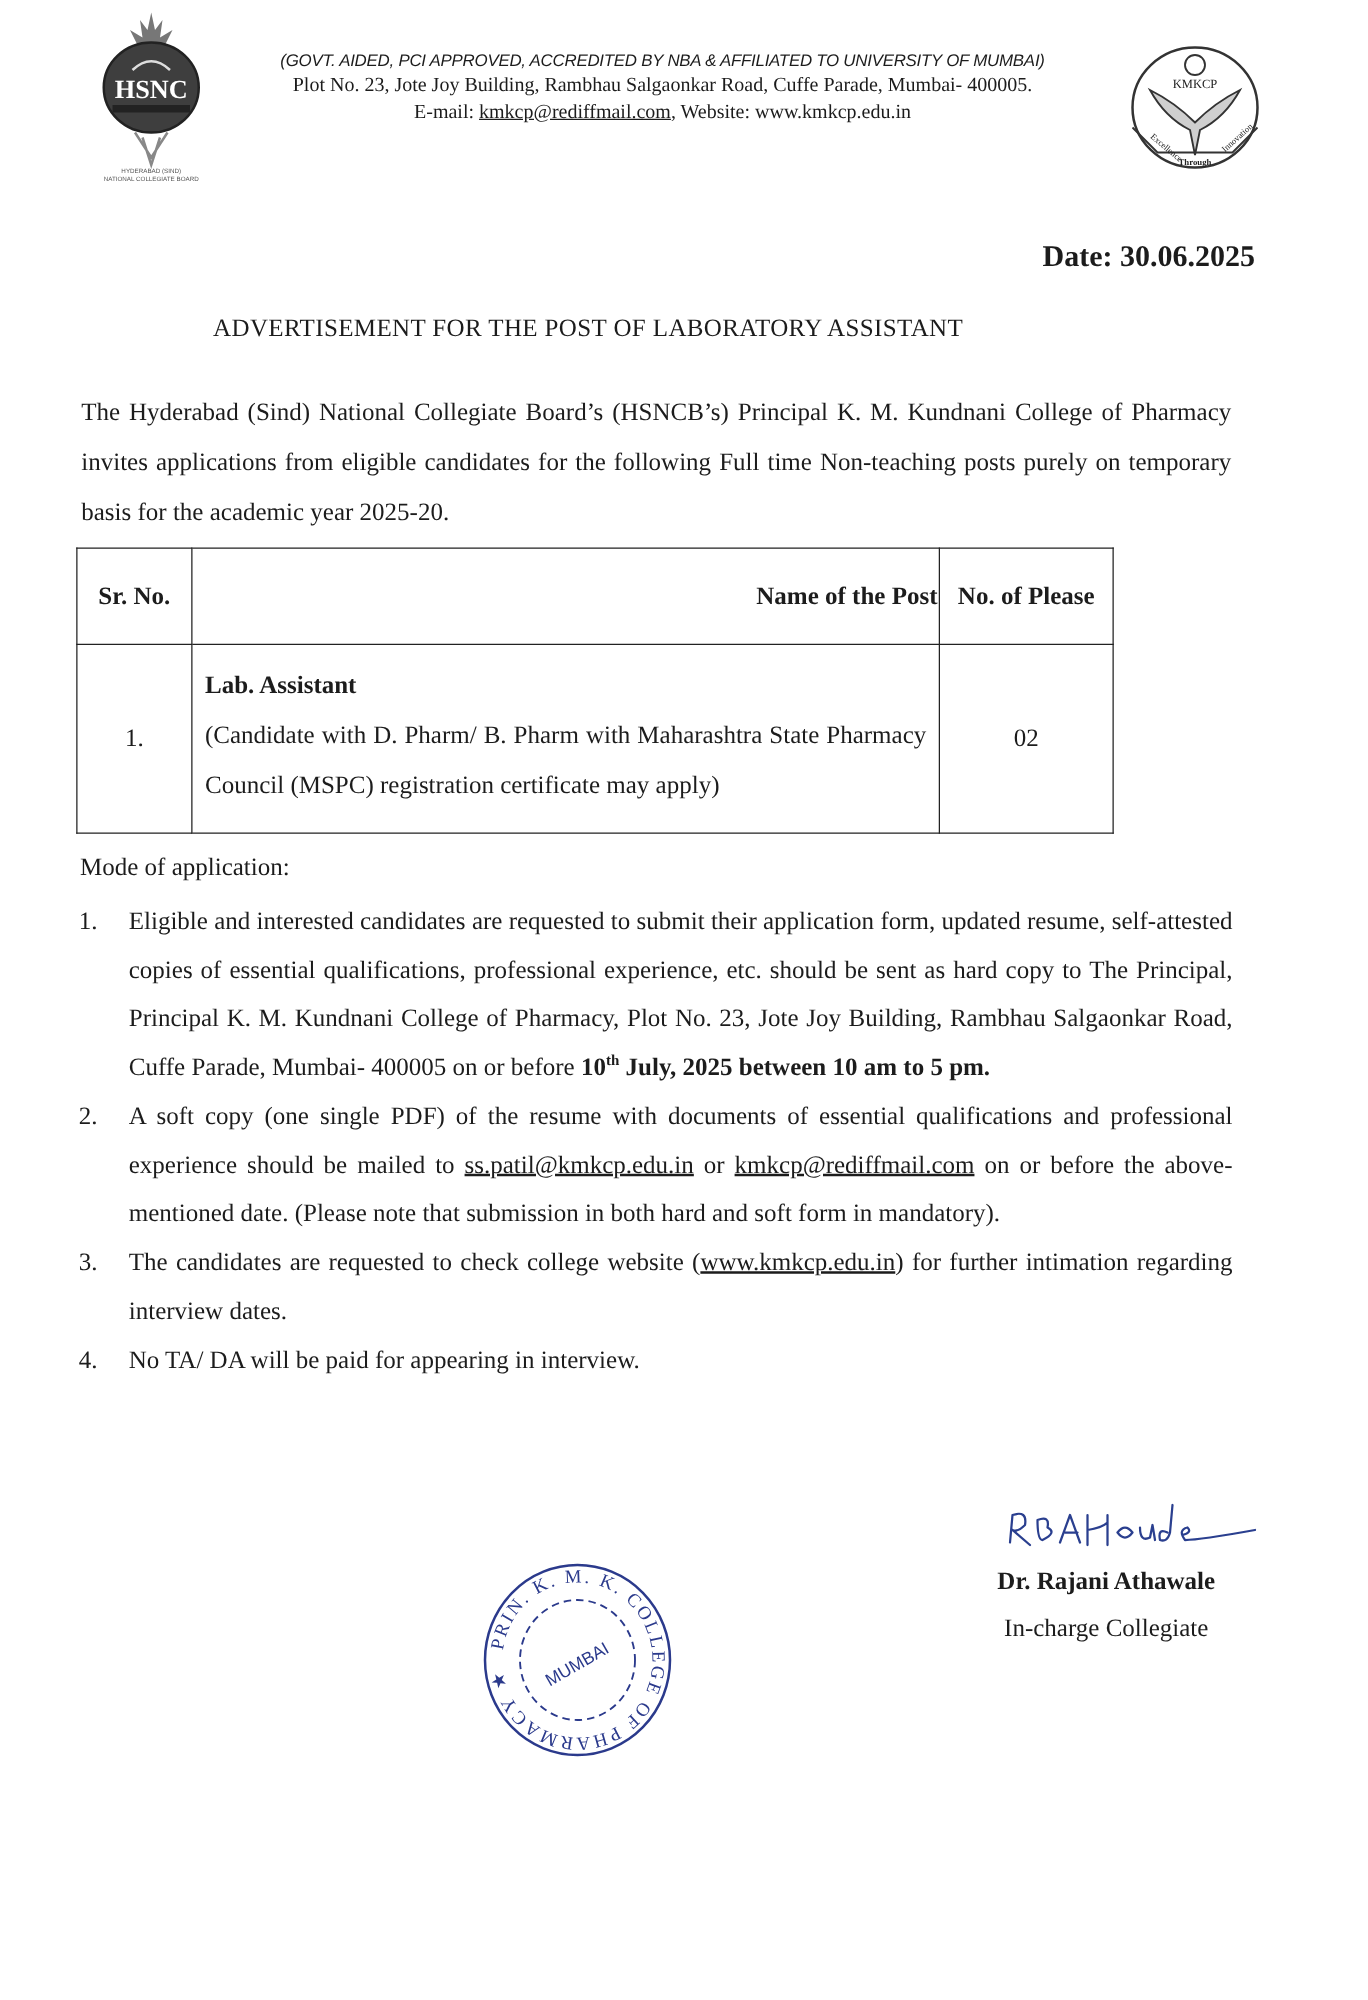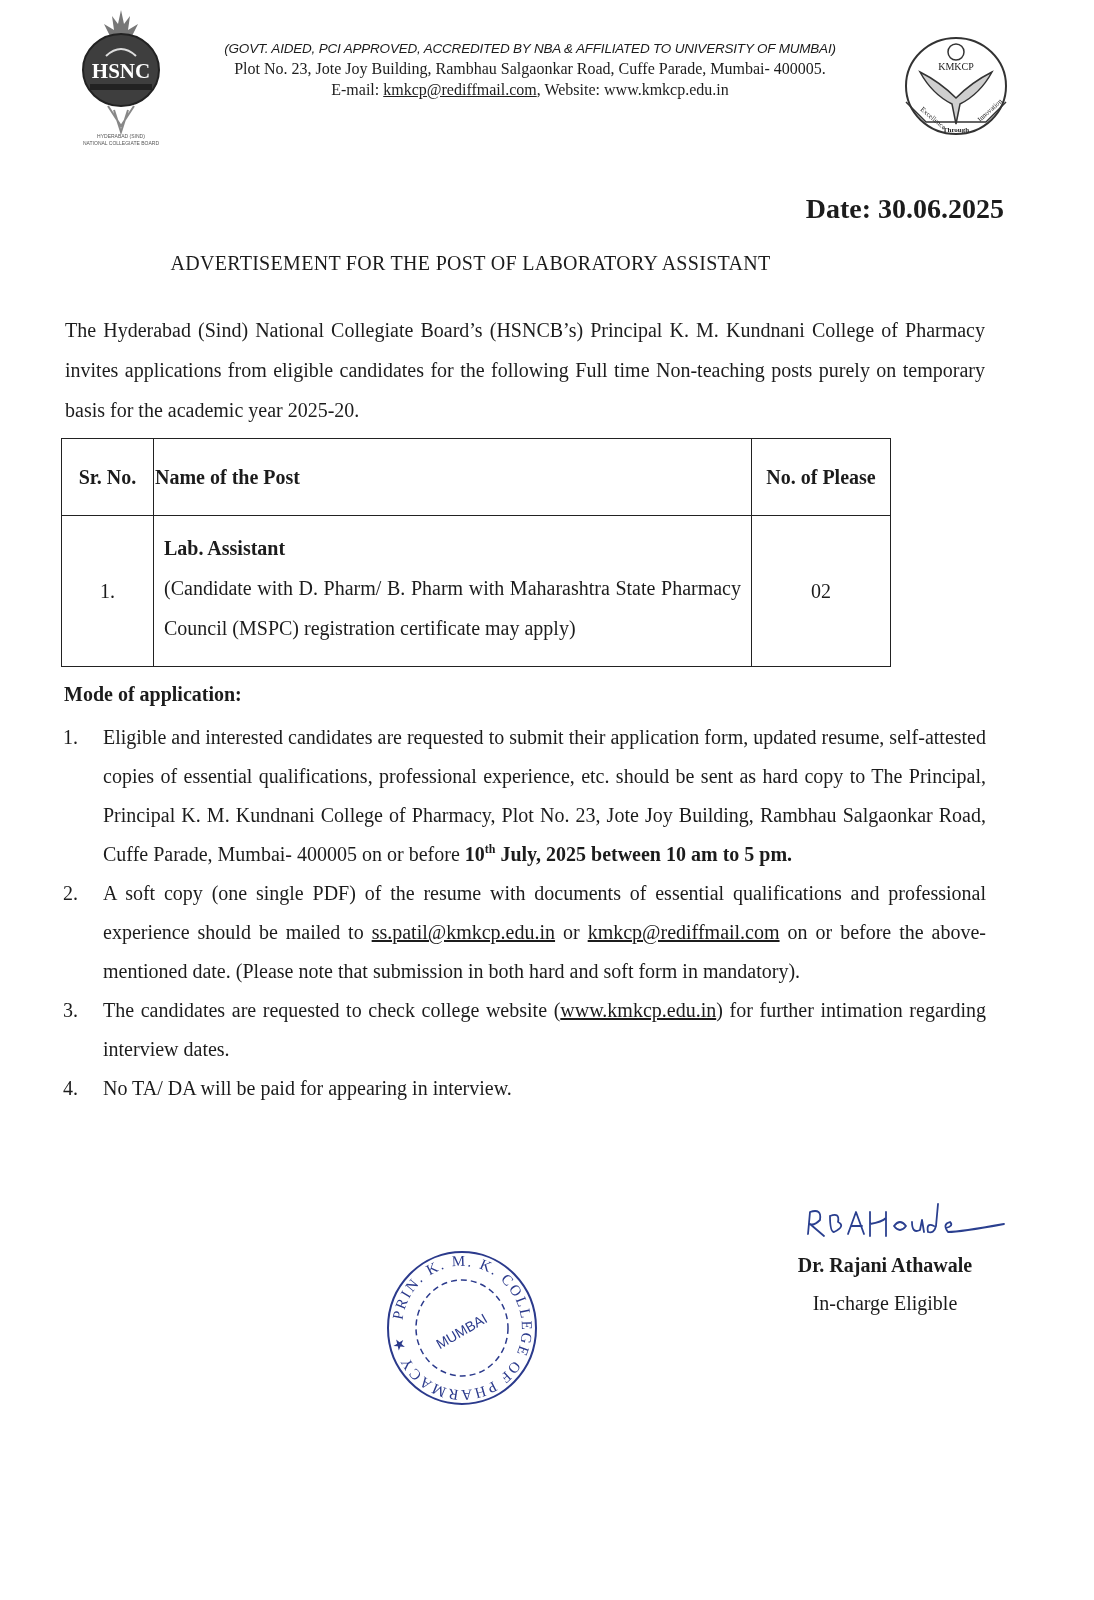--- a/index.html
+++ b/index.html
@@ -13,38 +13,38 @@
     
     .logo-left { left: 78px; top: 6px; width: 86px; height: 140px; }
     .logo-right { left: 900px; top: 32px; width: 112px; height: 112px; }
     .hdr { left: 180px; top: 40px; width: 700px; text-align: center; }
     .hdr-title { font-size: 26px; font-weight: bold; letter-spacing: 0.2px; line-height: 30px; white-space: nowrap; }
     .hdr-sub { font-family: "Liberation Sans", sans-serif; font-size: 13.5px; line-height: 18px; white-space: nowrap; letter-spacing: -0.2px; font-style: italic; }
     .hdr-addr { font-size: 16px; line-height: 21px; white-space: nowrap; }
     .hdr-mail { font-size: 16px; line-height: 21px; white-space: nowrap; }
     .u { text-decoration: underline; }
 
-    .date { right: 90px; top: 193px; font-size: 28px; font-weight: bold; }
+    .date { right: 90px; top: 193px; font-size: 24px; font-weight: bold; }
     .ad-title { left: 0; width: 941px; top: 252px; text-align: center; font-size: 20px; letter-spacing: 0.3px; }
     .intro { left: 65px; width: 920px; top: 310px; font-size: 20px; line-height: 40px; text-align: justify; }
 
     
     .tbl { left: 61px; top: 438px; width: 830px; border-collapse: collapse; font-size: 20px; }
     .tbl td, .tbl th { border: 1.6px solid #222; }
     .tbl th { font-weight: bold; height: 74px; }
     .tbl .c1 { width: 89px; text-align: center; }
     .tbl .c3 { width: 136px; text-align: center; }
-    .tbl .c2 { text-align: left; }
+    .tbl .c2 { text-align: right; }
     .post-cell { text-align: left !important; padding: 6px 10px 12px 10px; line-height: 40px; }
     .post-name { font-weight: bold; }
     .post-desc { text-align: justify; }
     .tbl tr.r1 td { height: 132px; }
 
     
-    .mode-h { left: 64px; top: 683px; font-size: 20px; font-weight: bold; }
+    .mode-h { left: 64px; top: 683px; font-size: 20px; font-weight: normal; }
     .list { left: 60px; top: 718px; width: 926px; font-size: 20px; line-height: 39px; }
     .li { display: flex; }
     .li-num { width: 40px; flex: none; padding-left: 3px; }
     .li-text { flex: 1; text-align: justify; }
     .b { font-weight: bold; }
     sup { font-size: 12px; line-height: 0; }
 
     
     .sig { left: 800px; top: 1196px; width: 210px; height: 50px; }
     .signer { left: 760px; top: 1252px; width: 250px; text-align: center; font-size: 20px; }
@@ -136,21 +136,21 @@
 </div>
 
 <div class="abs sig">
   <svg width="210" height="50" viewBox="0 0 210 50">
     <path d="M8 38 L10 16 Q22 12 20 24 Q14 30 10 28 L24 40 M30 20 Q40 16 38 26 Q46 30 34 36 Q30 36 30 20 M48 38 L56 16 L64 38 M52 30 L62 30 M70 16 L70 40 M70 28 Q82 26 86 22 M86 16 L86 40 M94 30 Q100 22 106 30 Q100 38 94 30 M112 26 Q112 38 120 34 L122 24 L124 36 M134 30 Q126 26 128 36 Q134 38 136 30 L138 8 M146 32 Q154 30 150 26 Q142 28 148 36 Q160 36 204 28" stroke="#2a3f8f" stroke-width="1.8" fill="none" stroke-linecap="round" stroke-linejoin="round"></path>
   </svg>
 </div>
 
 <div class="abs signer">
   <div class="signer-name">Dr. Rajani Athawale</div>
-  <div class="signer-role">In-charge Eligible</div>
+  <div class="signer-role">In-charge Collegiate</div>
 </div>
 
 <div class="abs seal">
   <svg width="156" height="160" viewBox="0 0 156 160">
     <defs>
       <path id="sealArc" d="M78 80 m-60 0 a60 62 0 1 1 120 0 a60 62 0 1 1 -120 0"></path>
     </defs>
     <ellipse cx="78" cy="80" rx="74" ry="76" fill="none" stroke="#2b3a8c" stroke-width="2"></ellipse>
     <ellipse cx="78" cy="80" rx="46" ry="48" fill="none" stroke="#2b3a8c" stroke-width="1.5" stroke-dasharray="6 4"></ellipse>
     <text font-size="15" font-family="Liberation Serif, serif" fill="#2b3a8c" letter-spacing="2">

